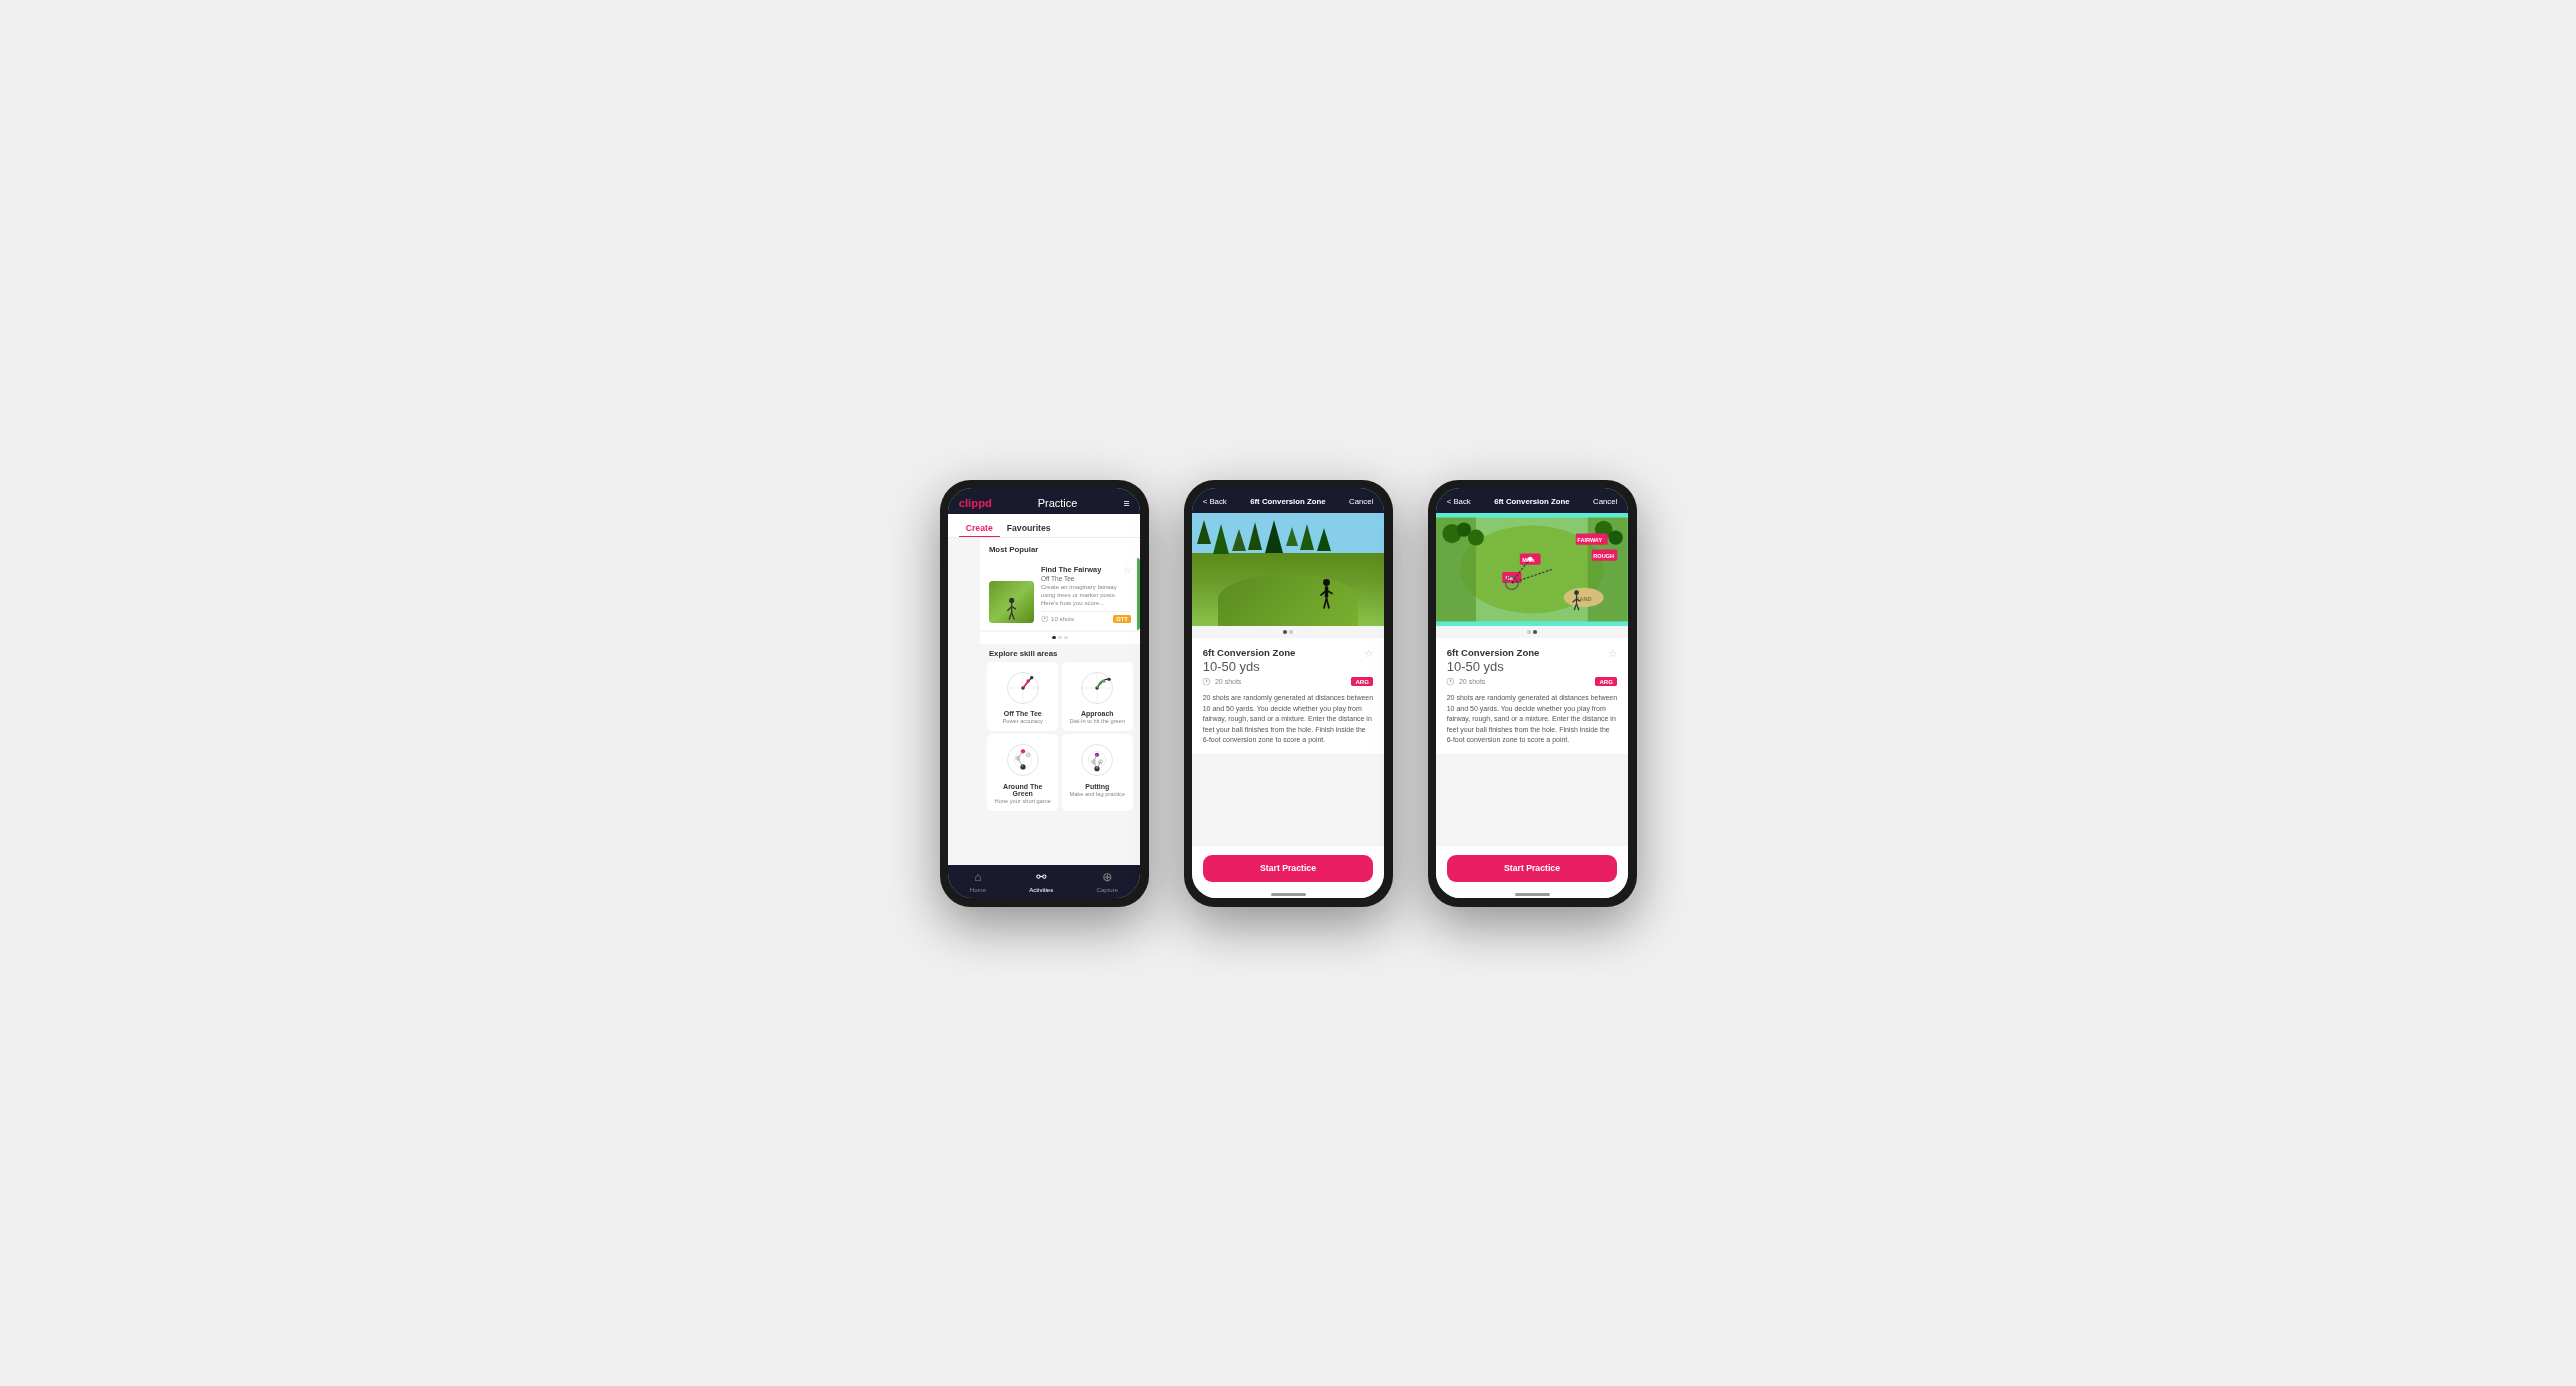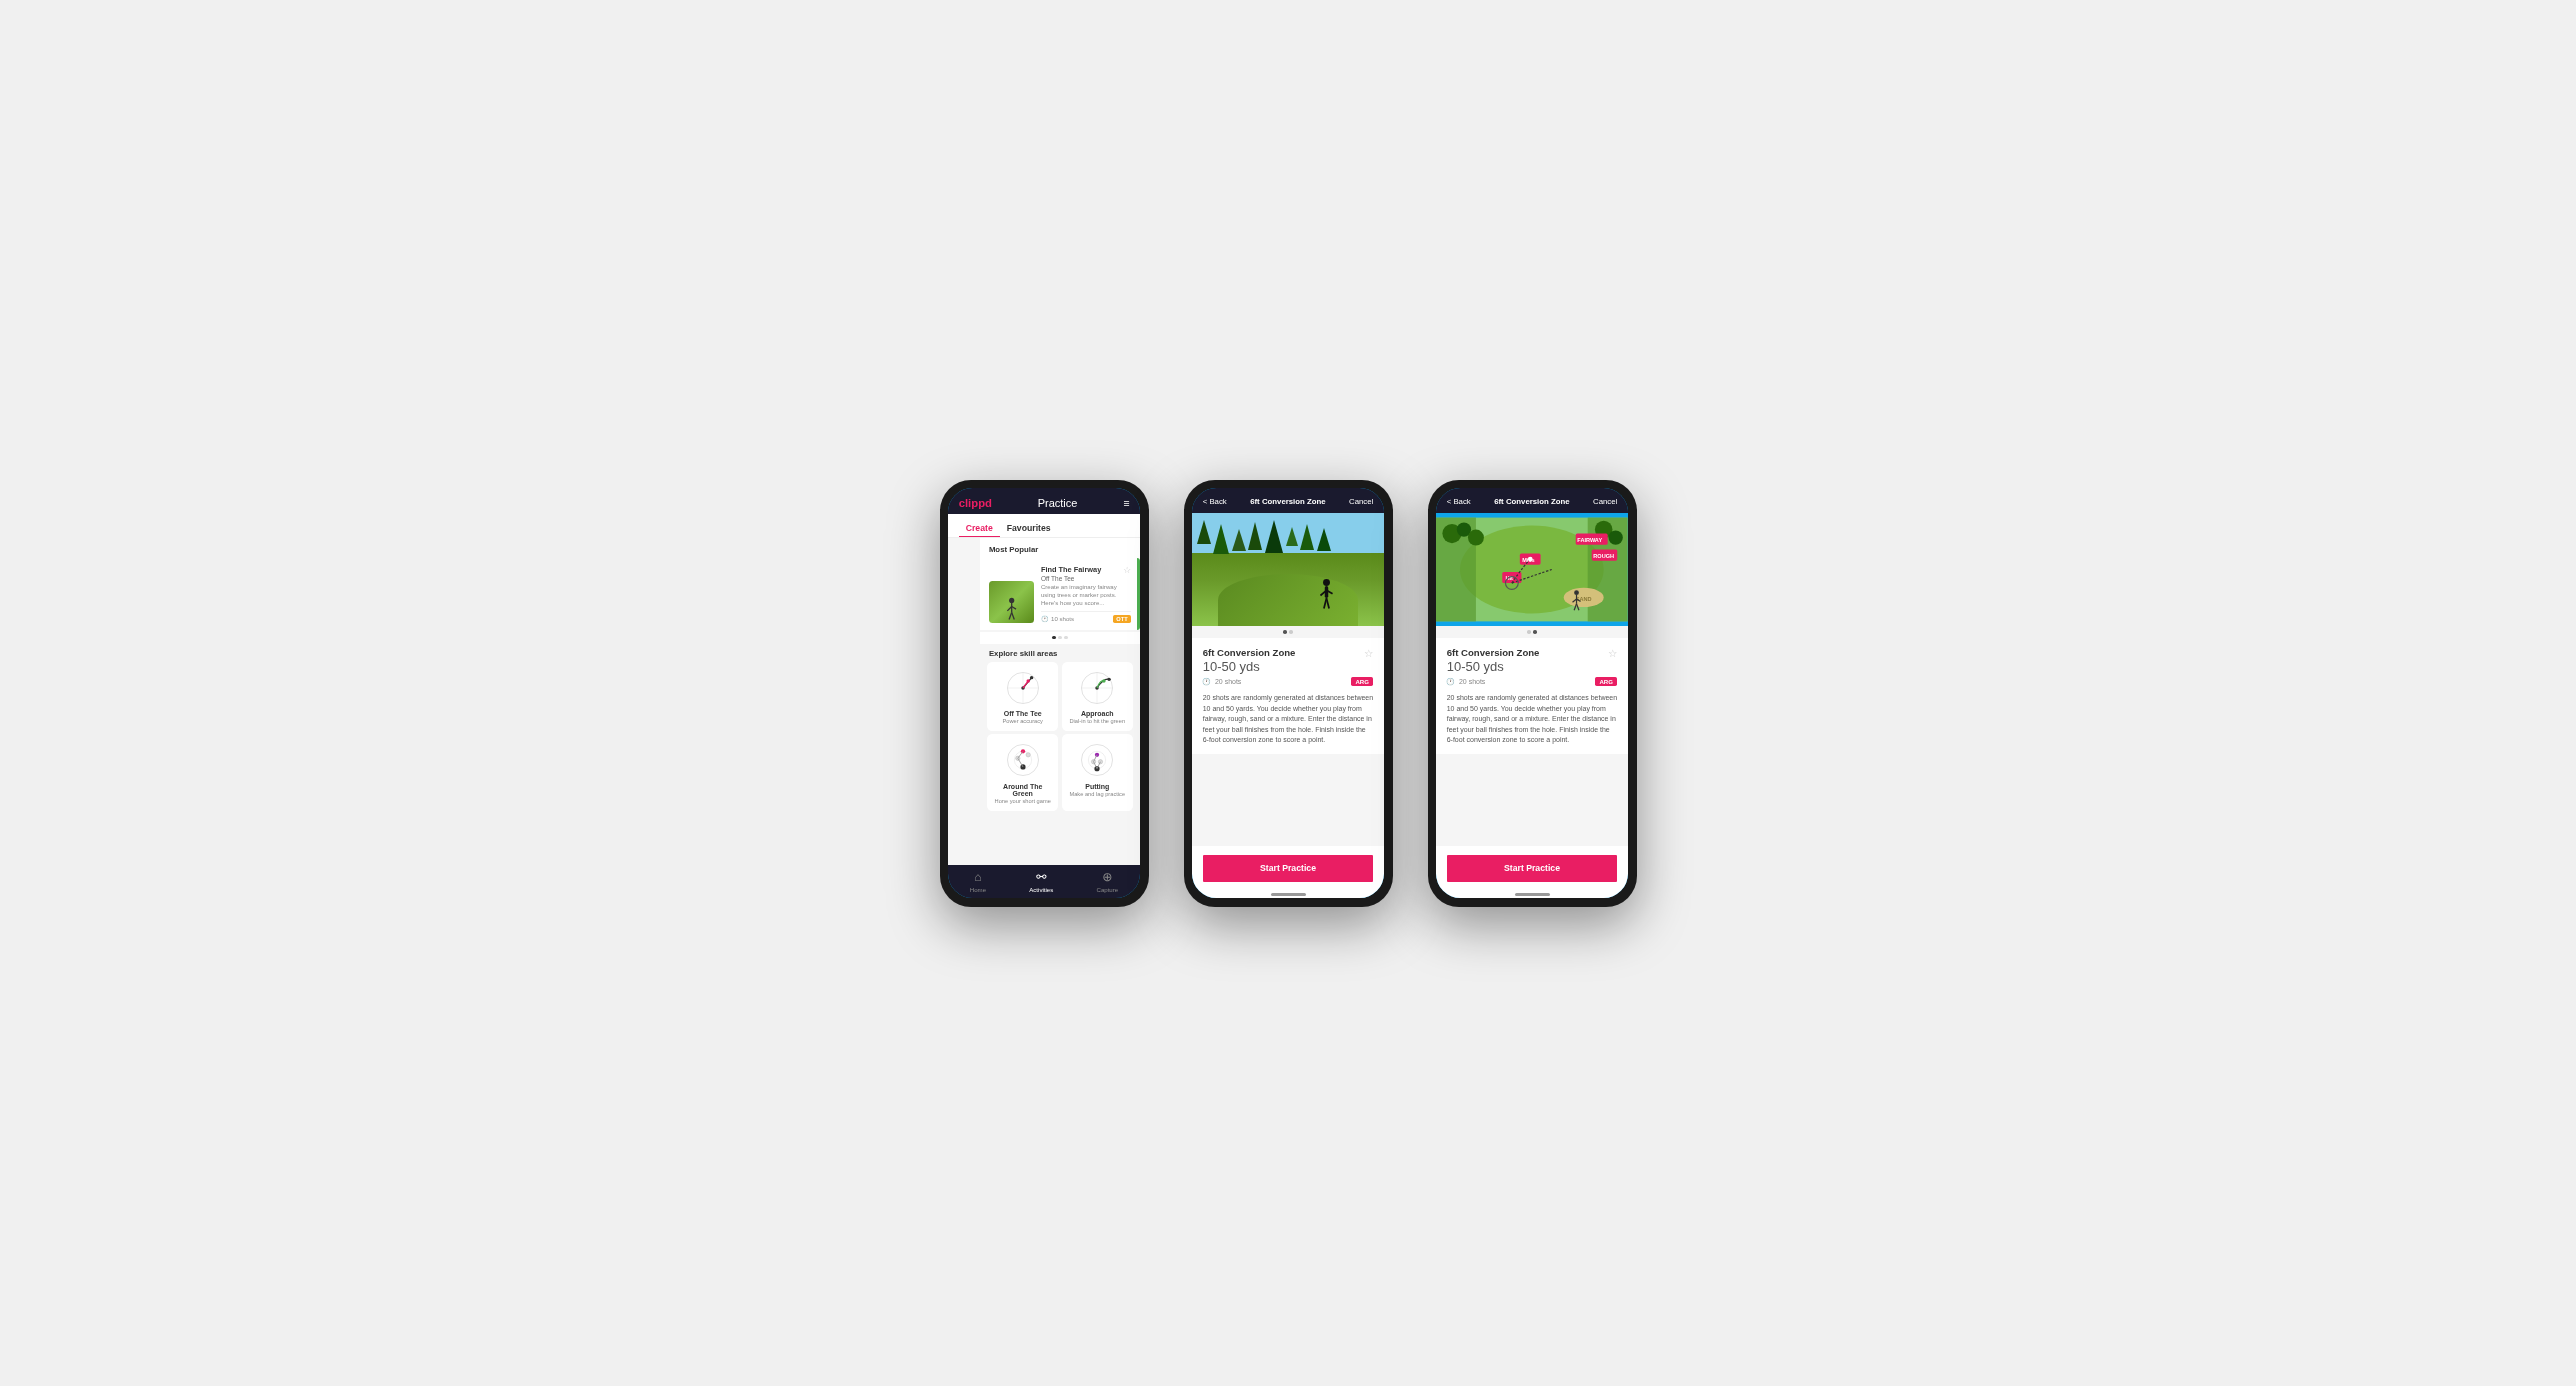--- a/index.html
+++ b/index.html
@@ -26,21 +26,21 @@
       background: #1a1a1a;
       border-radius: 31px;
       padding: 8.7px;
       box-shadow: 0 17.4px 52px rgba(0,0,0,0.4);
       position: relative;
       flex-shrink: 0;
     }
     .phone-screen {
       width: 100%;
       height: 100%;
-      background: #0ea5e9;
+      background: #5eead4;
       border-radius: 24.4px;
       overflow: hidden;
       display: flex;
       flex-direction: column;
       position: relative;
     }
 
     
     .p1-header {
       background: #1a1a2e;
@@ -385,21 +385,21 @@
     .p2-bottom {
       background: #fff;
       padding: 8.7px 10.5px;
       flex-shrink: 0;
     }
     .p2-start-btn {
       width: 100%;
       background: #e91e63;
       color: #fff;
       border: none;
-      border-radius: 1px;
+      border-radius: 9px;
       padding: 8.7px;
       font-size: 8.7px;
       font-weight: 700;
       cursor: pointer;
       text-align: center;
     }
     .p2-home-indicator {
       background: #fff;
       height: 7px;
       display: flex;

